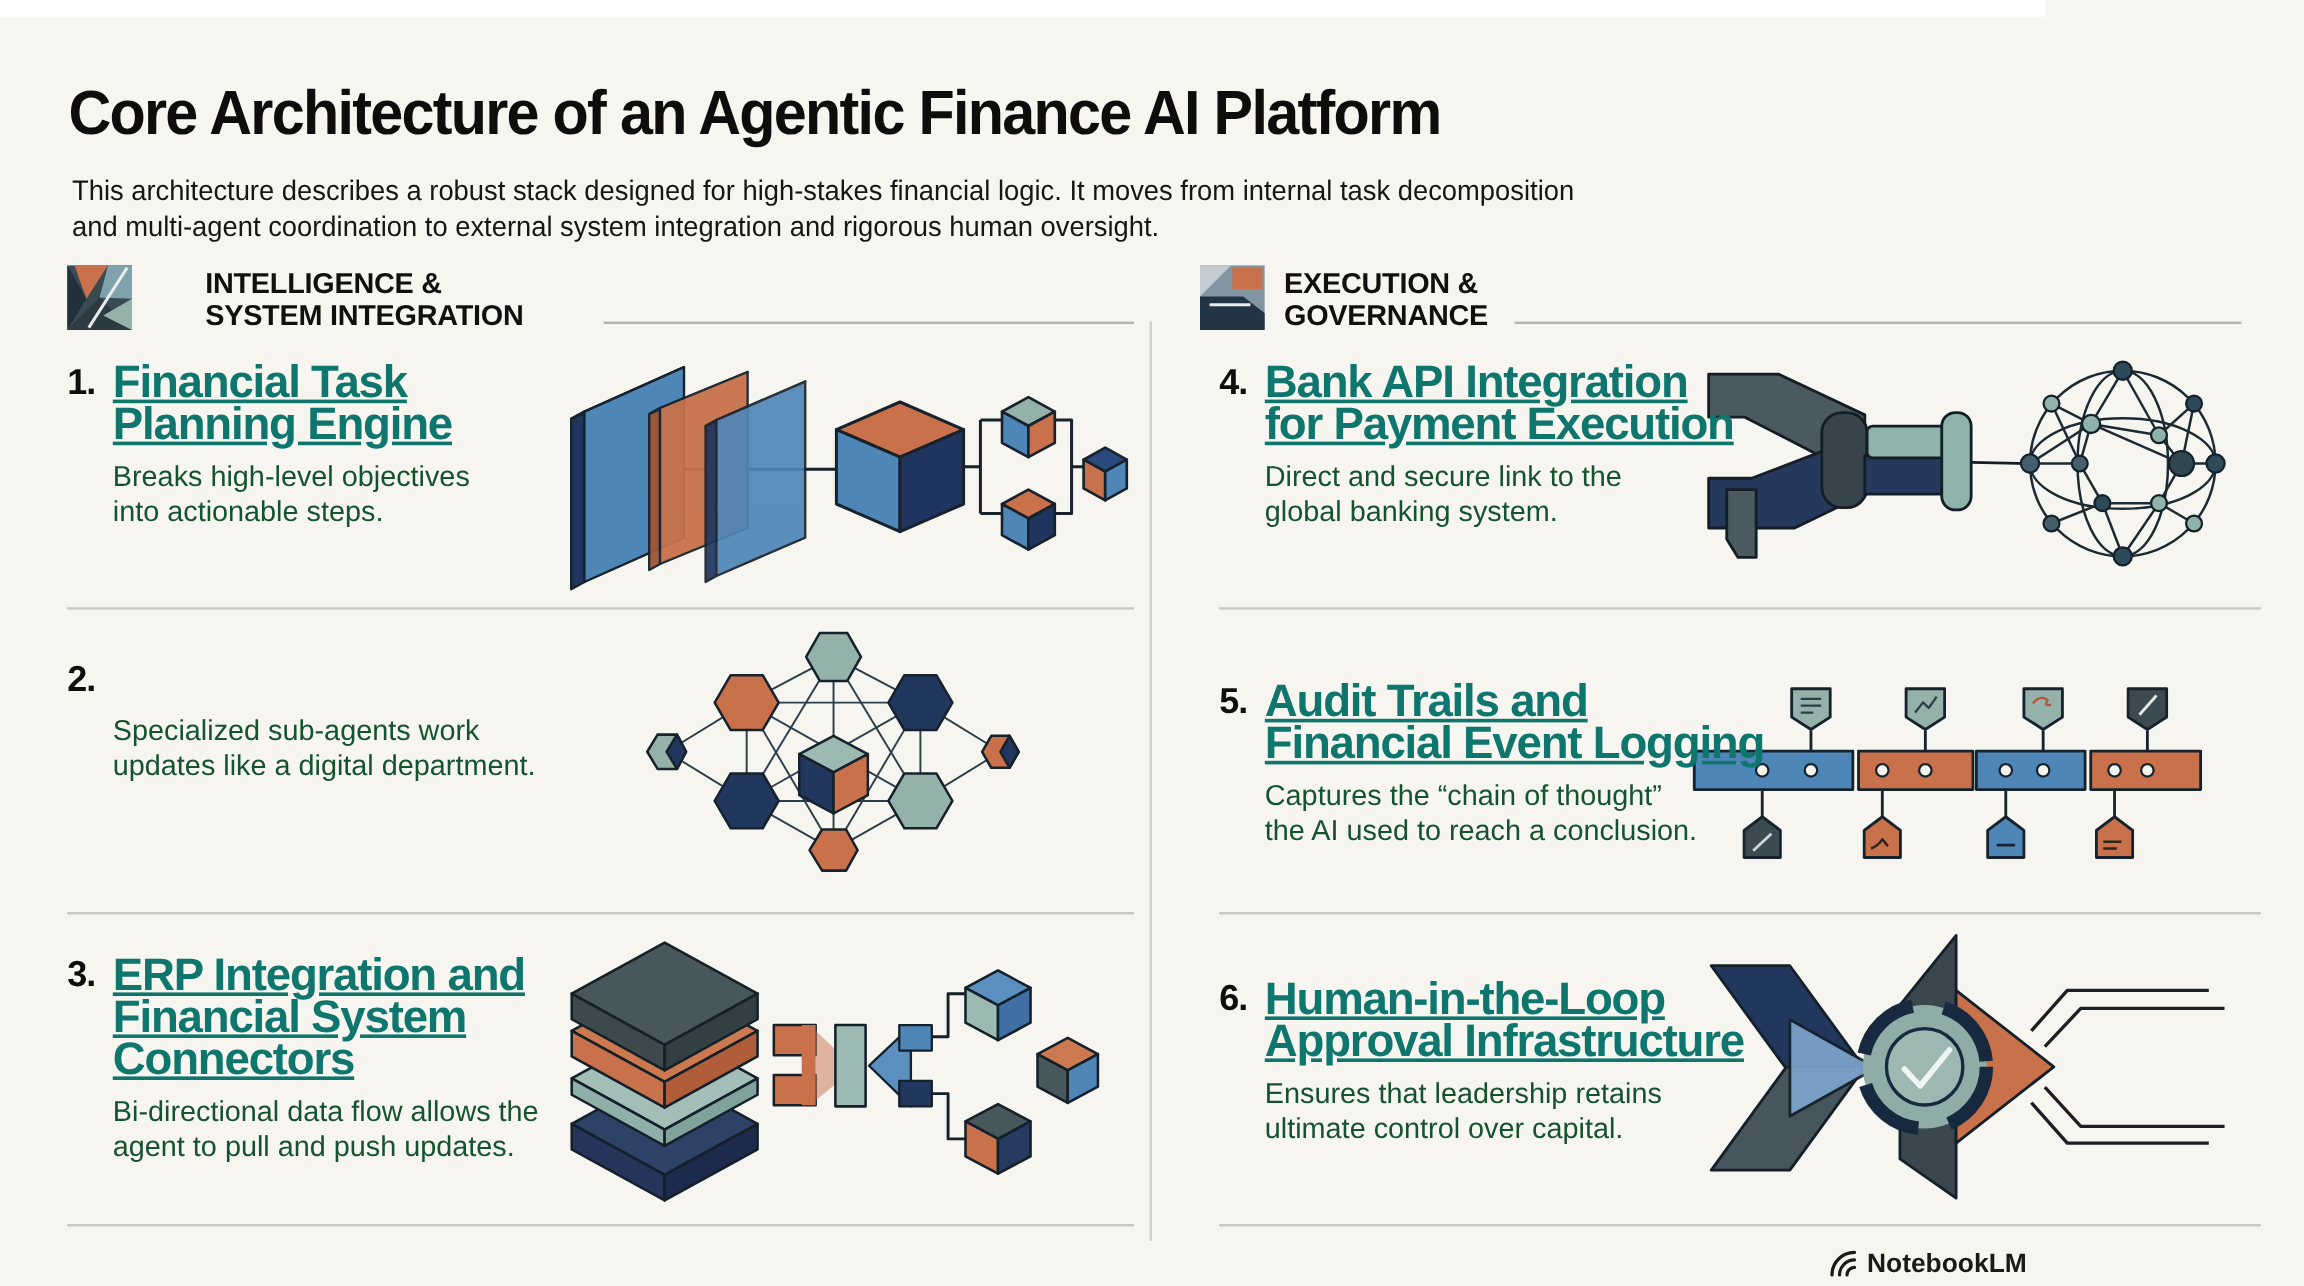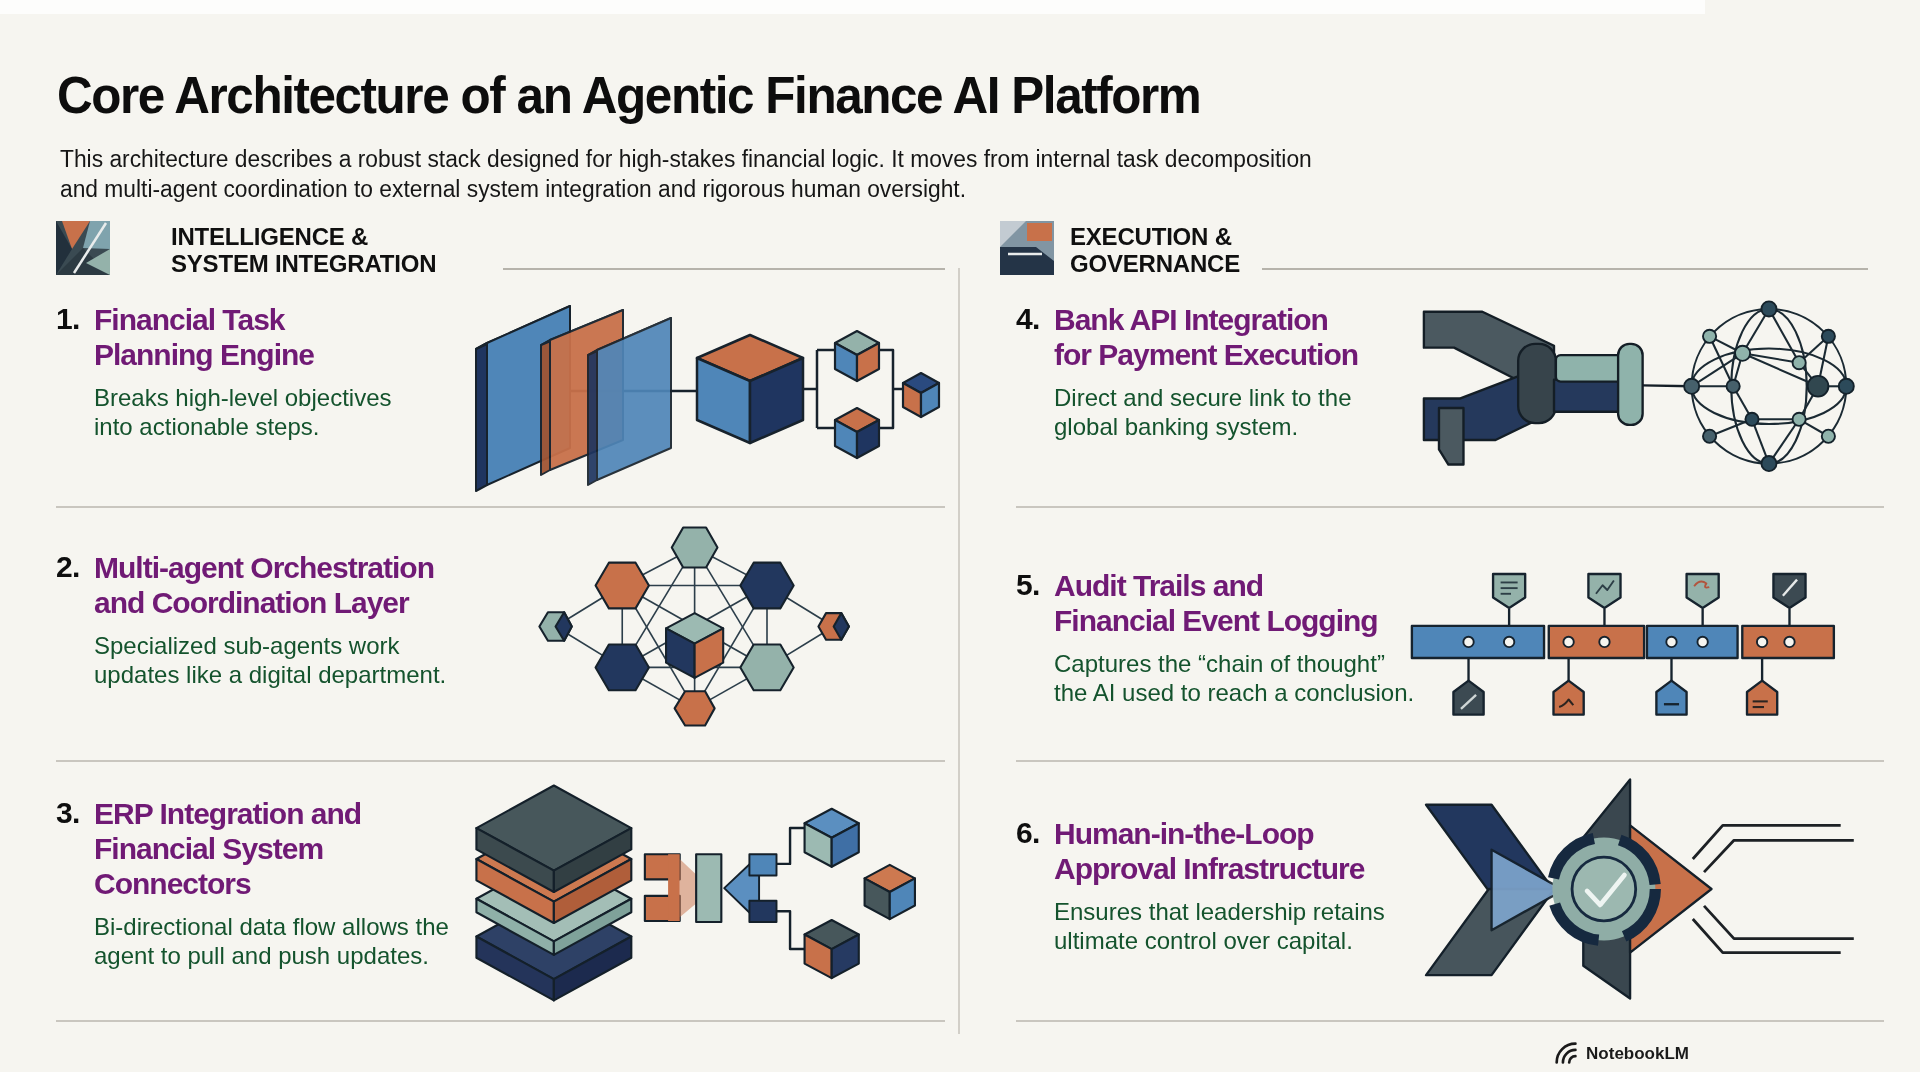--- a/index.html
+++ b/index.html
@@ -43,36 +43,36 @@
   .r1 { height:210px; } .r2 { height:252px; } .r3 { height:258px; }
 
   .item-copy { position:relative; z-index:2; }
   .item-head { display:flex; }
   .pt6  .item-head { padding-top:6px; }
   .pt42 .item-head { padding-top:42px; }
   .pt34 .item-head { padding-top:34px; }
   .pt60 .item-head { padding-top:60px; }
   .pt54 .item-head { padding-top:54px; }
   .item-number { font-size:30px; font-weight:800; width:38px; flex:none; letter-spacing:-0.8px; color:#0e0e0e; }
-  .item-title  { font-size:30px; font-weight:800; line-height:35px; letter-spacing:-1px; white-space:pre-line; color:#701a75; }
+  .item-title  { font-size:38px; font-weight:800; line-height:35px; letter-spacing:-1px; white-space:pre-line; color:#0f766e;text-decoration:underline; }
   .item-desc   { font-size:24px; line-height:29px; font-weight:500; margin:11px 0 0 38px; white-space:pre-line; color:#14532d; }
 
   .illo { position:absolute; z-index:1; }
   #illo-1 { right:0;   top:-8px;  width:470px; height:205px; }
   #illo-2 { right:18px; top:9px;  width:400px; height:238px; }
   #illo-3 { right:0;   top:8px;   width:488px; height:242px; }
   #illo-4 { right:0;   top:-10px; width:462px; height:210px; }
   #illo-5 { right:2px; top:48px;  width:472px; height:203px; }
   #illo-6 { right:4px; top:4px;   width:468px; height:246px; }
   .illo svg { width:100%; height:100%; display:block; }
 
   .footer-brand {
     position:absolute; right:16px; bottom:6px;
     display:flex; align-items:center; gap:7px;
-    font-size:17px; font-weight:700; color:#1a1a1a;
+    font-size:22px; font-weight:700; color:#1a1a1a;
   }
   .brand-icon { width:25px; height:25px; }
 </style>
 </head>
 <body>
 
 <div class="canvas">
   <div class="top-strip"></div>
 
   <h1 class="page-title">Core Architecture of an Agentic Finance AI Platform</h1>
@@ -178,22 +178,20 @@
             <polygon points="446,105 464,95 464,119 446,129" fill="#4f86b8" stroke="#17222c" stroke-width="2.2"></polygon>
           </g>
         </svg>
       </div>
     </div>
 
     <div class="row r2 pt42">
       <div class="item-copy">
         <div class="item-head">
           <span class="item-number">2.</span>
-          <span class="item-title">Multi-agent Orchestration
-and Coordination Layer</span>
         </div>
         <div class="item-desc">Specialized sub-agents work
 updates like a digital department.</div>
       </div>
       <div class="illo" id="illo-2">
         <svg viewBox="0 0 420 240" stroke-linejoin="round">
           <g stroke="#2c3e4a" stroke-width="1.7">
             <line x1="176" y1="27" x2="100" y2="67"></line>
               <line x1="176" y1="27" x2="252" y2="67"></line>
             <line x1="176" y1="27" x2="100" y2="153"></line>

